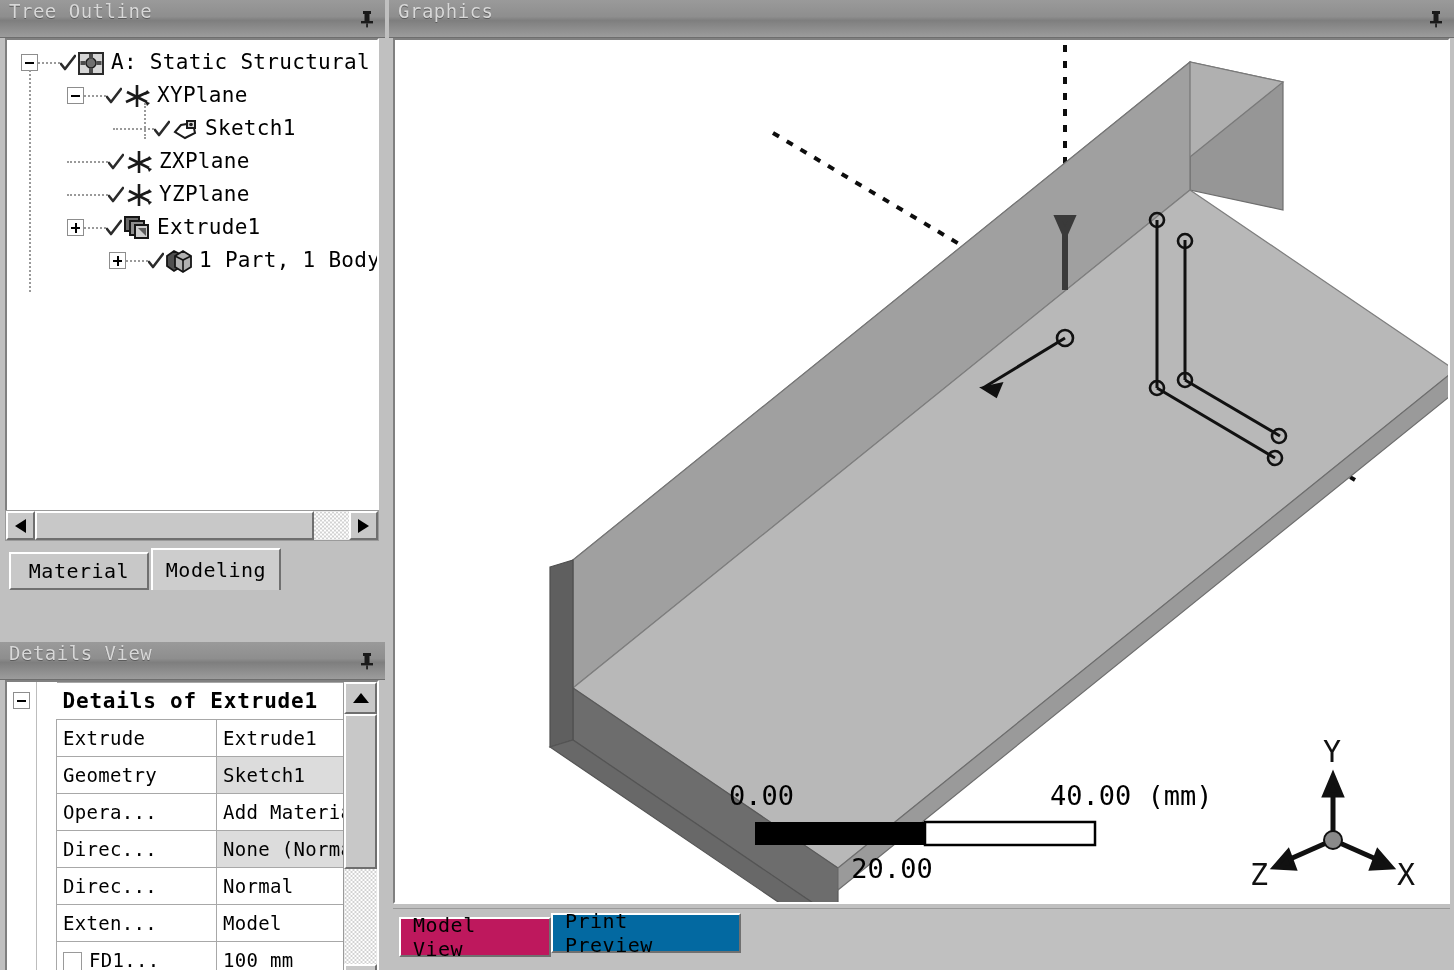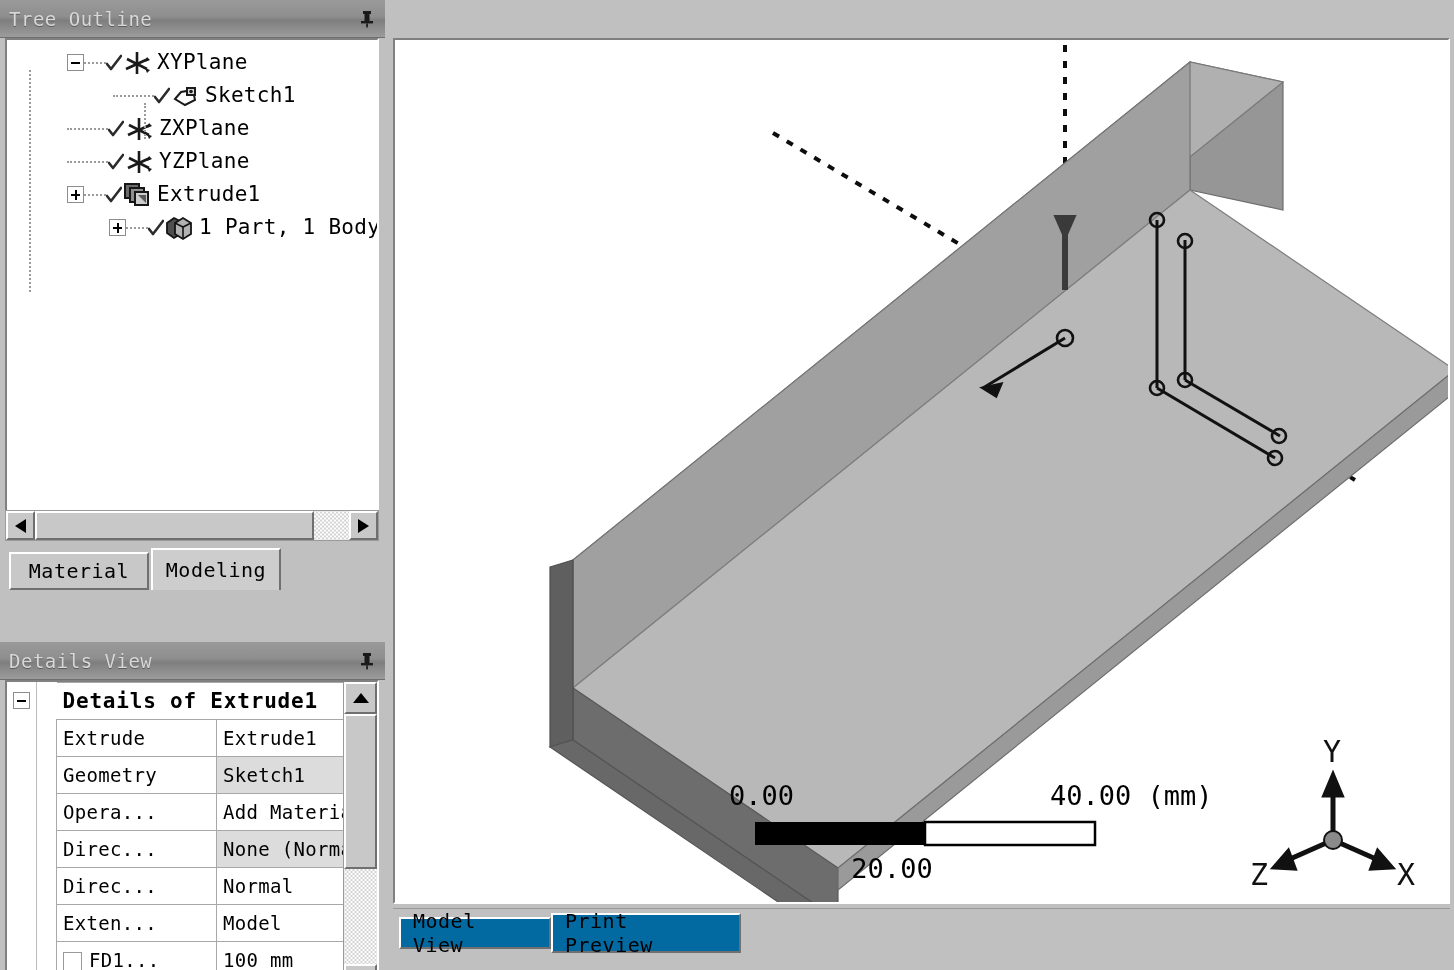--- a/index.html
+++ b/index.html
@@ -18,21 +18,20 @@
     background: #c0c0c0;
   }
 
   
   .panel-title {
     position: relative;
     height: 38px;
     background: linear-gradient(to bottom, #9a9a9a 0%, #8e8e8e 45%, #7e7e7e 55%, #9c9c9c 100%);
     border-bottom: 1px solid #6e6e6e;
     display: flex;
-    align-items: center;
   }
   .panel-title .ptitle {
     font-size: 19px;
     color: #d8d8d8;
     letter-spacing: 0.5px;
     padding-left: 9px;
     white-space: nowrap;
     text-shadow: 0 1px 0 #5c5c5c;
   }
   .pin-btn {
@@ -309,22 +308,22 @@
 
   #gfx-tabs {
     position: absolute;
     left: 4px; top: 908px;
     width: 1057px; height: 46px;
     background: #c0c0c0;
     border-top: 1px solid #9a9a9a;
   }
   .gtab {
     position: absolute;
-    top: 8px; height: 32px;
-    background: #0369a1;
+    top: 8px; height: 40px;
+    background: #be185d;
     border: 2px solid;
     border-color: #ffffff #707070 #707070 #ffffff;
     display:flex;align-items:center;justify-content:center;
     font-size: 20px; color:#000;
     padding: 0 12px;
     cursor:pointer;
     letter-spacing: 0.5px;
   }
   .gtab.active {
     top: 4px; height: 40px;
@@ -354,20 +353,38 @@
             <rect x="5.5" y="4" width="5" height="7" fill="#1a1a1a"></rect>
             <rect x="2" y="11" width="12" height="2.4" fill="#1a1a1a"></rect>
             <rect x="7.2" y="13.4" width="1.7" height="4" fill="#1a1a1a"></rect>
           </svg>
         </span>
       </div>
 
       <div id="tree-body">
         <div class="tree-rows" id="tree-rows">
 
+        <div class="tree-row" style="padding-left: 14px;">
+              <span class="expander"></span>
+              <span class="dotline" style="width: 22px;"></span>
+              <span class="check">
+                <svg width="16" height="18" viewBox="0 0 16 18">
+                  <path d="M1,10 L5,15 L15,2" fill="none" stroke="#2b2b2b" stroke-width="2.6" stroke-linecap="round" stroke-linejoin="round"></path>
+                </svg>
+              </span>
+              <svg width="28" height="26" viewBox="0 0 28 26" class="ticon">
+                <rect x="2" y="3" width="24" height="21" fill="#d6d6d6" stroke="#2b2b2b" stroke-width="2"></rect>
+                <circle cx="14" cy="13" r="5" fill="#6f6f6f" stroke="#1c1c1c" stroke-width="1.5"></circle>
+                <rect x="12" y="4" width="4" height="5" fill="#4c4c4c"></rect>
+                <rect x="12" y="18" width="4" height="5" fill="#4c4c4c"></rect>
+                <rect x="3.5" y="11" width="5" height="4" fill="#4c4c4c"></rect>
+                <rect x="19.5" y="11" width="5" height="4" fill="#4c4c4c"></rect>
+              </svg>
+              <span class="tlabel">A: Static Structural</span>
+            </div>
             <div class="tree-row" style="padding-left: 60px;">
               <span class="expander"></span>
               <span class="dotline" style="width: 22px;"></span>
               <span class="check">
                 <svg width="16" height="18" viewBox="0 0 16 18">
                   <path d="M1,10 L5,15 L15,2" fill="none" stroke="#2b2b2b" stroke-width="2.6" stroke-linecap="round" stroke-linejoin="round"></path>
                 </svg>
               </span>
               <svg width="28" height="26" viewBox="0 0 28 26" class="ticon">
                 <line x1="14" y1="2" x2="14" y2="24" stroke="#1a1a1a" stroke-width="2.6"></line>
@@ -552,20 +569,31 @@
             </div>
           </div>
         </div>
       </div>
     </div>
   </div>
 
   <div class="sep-v"></div>
 
   <div id="graphics-panel">
+    <div class="panel-title">
+      <span class="ptitle">Graphics</span>
+      <span class="pin-btn">
+        <svg width="16" height="18" viewBox="0 0 16 18">
+          <rect x="4" y="1" width="8" height="3" fill="#1a1a1a"></rect>
+          <rect x="5.5" y="4" width="5" height="7" fill="#1a1a1a"></rect>
+          <rect x="2" y="11" width="12" height="2.4" fill="#1a1a1a"></rect>
+          <rect x="7.2" y="13.4" width="1.7" height="4" fill="#1a1a1a"></rect>
+        </svg>
+      </span>
+    </div>
 
     <div id="graphics-body">
       <svg id="gfx-svg" viewBox="0 0 1053 862" preserveAspectRatio="none">
 
         <g stroke="#0d0d0d" stroke-width="4" stroke-dasharray="7,9" stroke-linecap="butt" fill="none">
           <line x1="670" y1="5" x2="670" y2="608"></line>
           <line x1="378" y1="93" x2="960" y2="440"></line>
         </g>
 
         <g>

